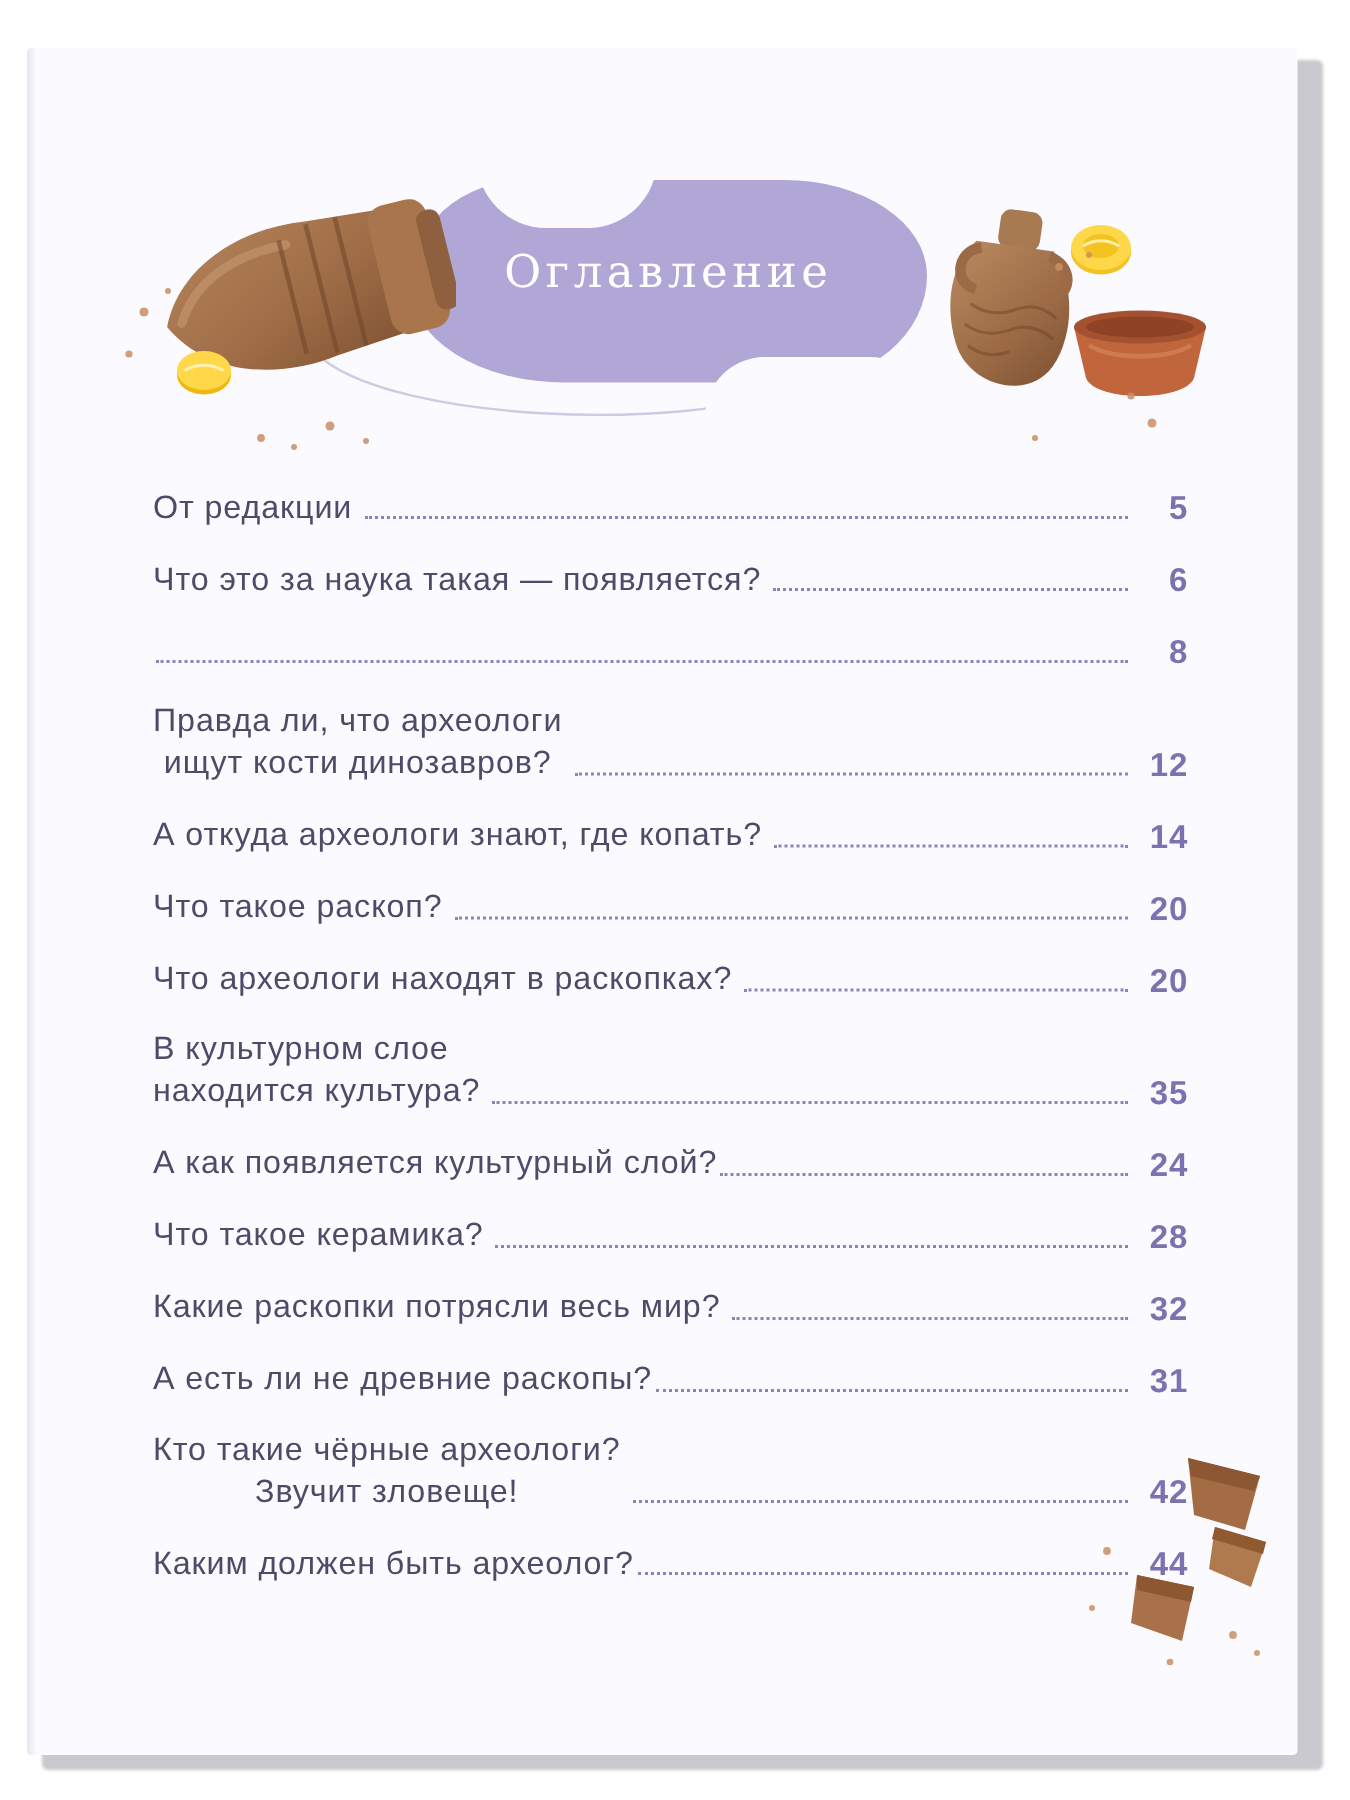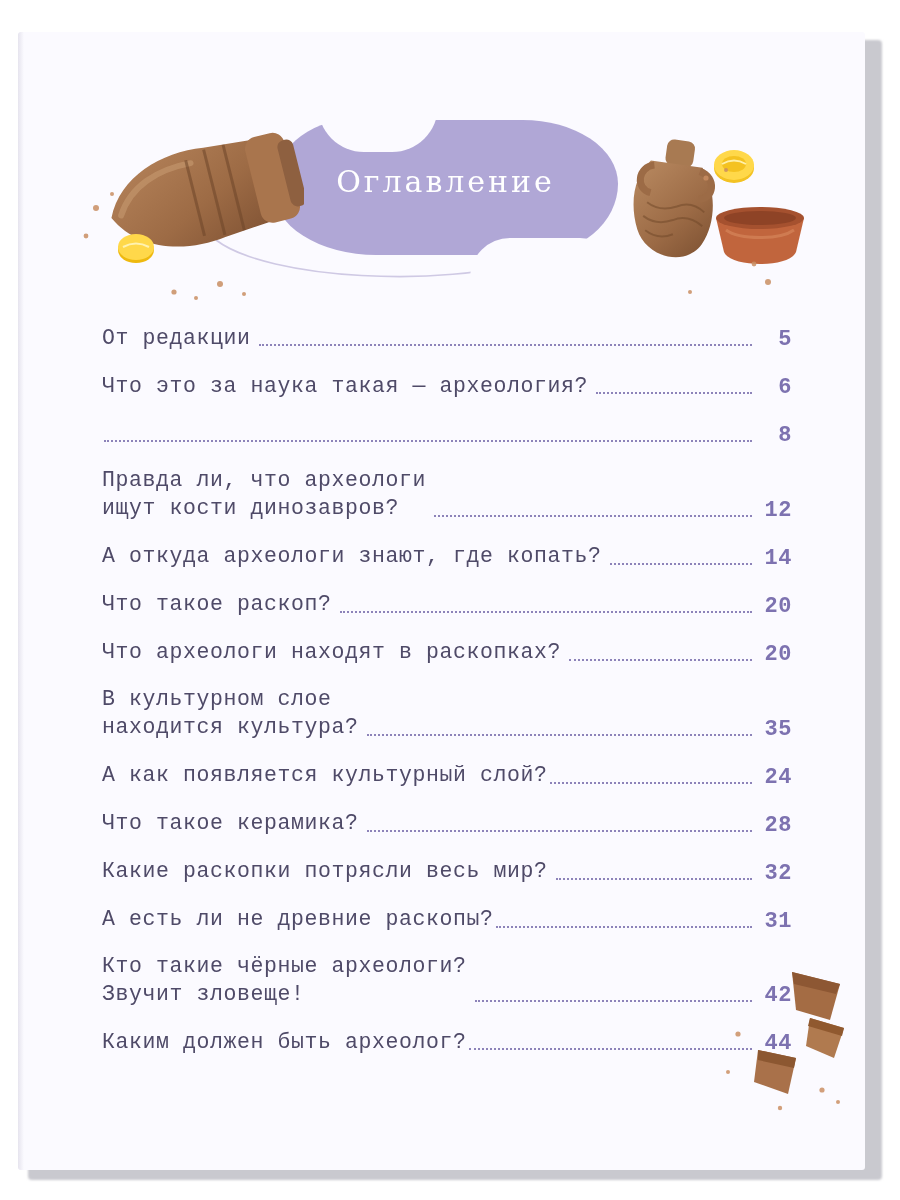--- a/index.html
+++ b/index.html
@@ -103,21 +103,20 @@
 
   
   .ill { position: absolute; }
 
   
   .toc {
     position: absolute;
     left: 84px;
     top: 290px;
     width: 690px;
-    font-family: Liberation Mono, monospace;
   }
   .toc-row {
     display: flex;
     align-items: flex-end;
     margin-bottom: 18px;
     min-height: 30px;
   }
   .toc-label {
     color: #4f4a68;
     font-size: 21.5px;
@@ -134,21 +133,21 @@
   }
   .dots.tight { margin-left: 2px; }
   .toc-page {
     color: #7d72b0;
     font-size: 22px;
     font-weight: 700;
     letter-spacing: 0.5px;
     min-width: 34px;
     text-align: right;
   }
-  .multi-text { display: block; }
+  .multi-text { display: block; text-align: center; }
   .multi-first { display: block; }
 </style>
 </head>
 <body>
 
 <div class="page-wrap">
   <div class="page-shadow"></div>
   <div class="page">
     <div class="page-edge"></div>
 
@@ -246,21 +245,21 @@
 
     <div class="toc">
 
       <div class="toc-row">
         <span class="toc-label">От редакции</span>
         <span class="dots"></span>
         <span class="toc-page">5</span>
       </div>
 
       <div class="toc-row">
-        <span class="toc-label">Что это за наука такая — археология?</span>
+        <span class="toc-label">Что это за наука такая — появляется?</span>
         <span class="dots"></span>
         <span class="toc-page">6</span>
       </div>
 
       <div class="toc-row">
         <span class="dots tight"></span>
         <span class="toc-page">8</span>
       </div>
 
       <div class="toc-row">

